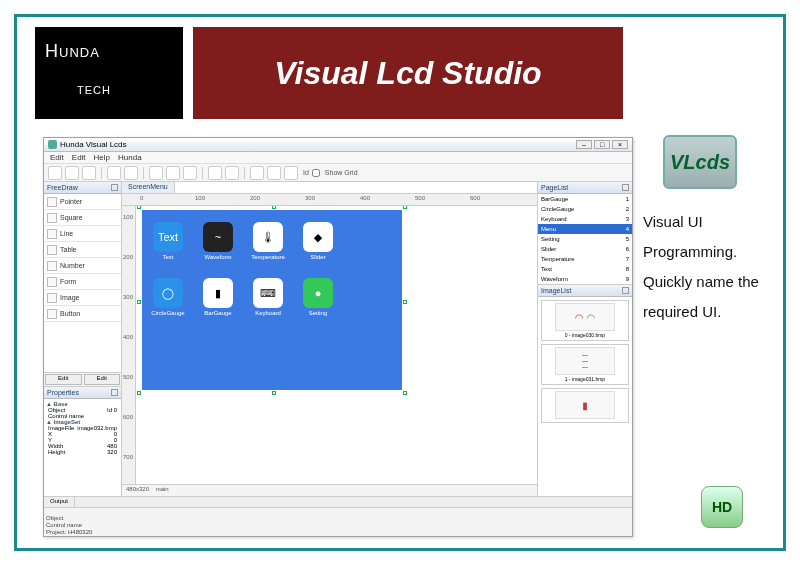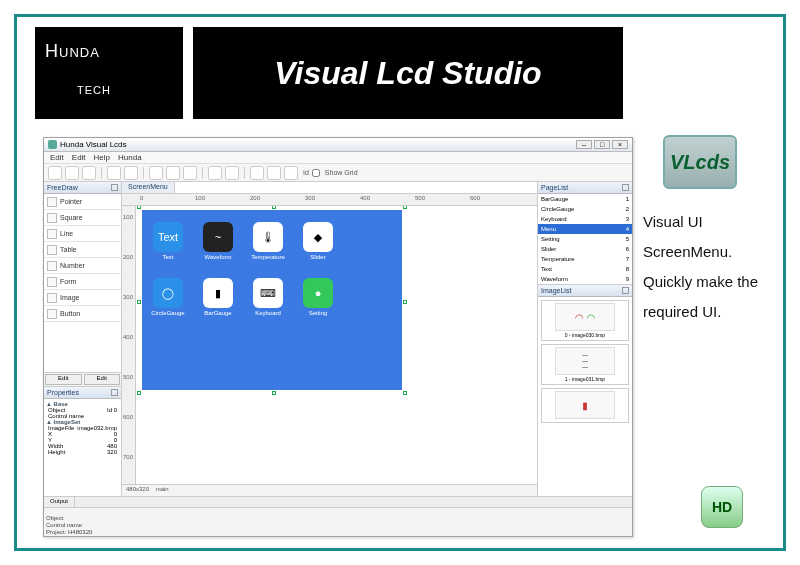--- a/index.html
+++ b/index.html
@@ -5,21 +5,21 @@
 * { margin:0; padding:0; box-sizing:border-box; font-family:Arial,sans-serif; }
 body { width:800px; height:565px; background:#fff; position:relative; }
 
 
 .frame { position:absolute; left:14px; top:14px; width:772px; height:537px; border:3px solid #1a8a8a; background:#fff; }
 
 .brand-box { position:absolute; left:18px; top:10px; width:148px; height:92px; background:#000; color:#fff; padding:14px 10px; font-size:16px; font-variant:small-caps; letter-spacing:1px; }
 .brand-box .l1{font-size:18px; margin-bottom:18px;}
 .brand-box .l2{font-size:16px;margin-left:32px;}
 
-.title-bar { position:absolute; left:176px; top:10px; width:430px; height:92px; background:#000000; color:#fff; display:flex; align-items:center; justify-content:center; font-size:32px; font-weight:bold; font-style:italic; }
+.title-bar { position:absolute; left:176px; top:10px; width:430px; height:92px; background:#7f1d1d; color:#fff; display:flex; align-items:center; justify-content:center; font-size:32px; font-weight:bold; font-style:italic; }
 
 .promo-logo { position:absolute; right:46px; top:118px; width:74px; height:54px; border:2px solid #7aa; border-radius:6px; background:linear-gradient(#c0d0d0,#9ab0b0); display:flex; align-items:center; justify-content:center; color:#0a6030; font-weight:bold; font-style:italic; font-size:20px; }
 
 .promo-text { position:absolute; right:20px; top:190px; width:120px; font-size:15px; line-height:2; color:#111; }
 
 .hd-badge { position:absolute; right:40px; bottom:20px; width:42px; height:42px; border-radius:8px; background:linear-gradient(#dfe,#8c8); display:flex; align-items:center; justify-content:center; color:#050; font-weight:bold; font-size:14px; border:1px solid #7a7; }
 
 
 .app { position:absolute; left:26px; top:120px; width:590px; height:400px; border:1px solid #a0a0a0; background:#f4f4f4; font-size:8px; box-shadow:1px 1px 3px rgba(0,0,0,.2); }
 .app-titlebar { height:14px; background:linear-gradient(#fff,#e0e8f0); border-bottom:1px solid #bbb; display:flex; align-items:center; padding:0 4px; }
@@ -88,21 +88,21 @@
 </head>
 <body>
 
 <div class="frame">
   <div class="brand-box">
     <div class="l1">Hunda</div>
     <div class="l2">tech</div>
   </div>
   <div class="title-bar">Visual Lcd Studio</div>
   <div class="promo-logo">VLcds</div>
-  <div class="promo-text">Visual UI ScreenMenu. Quickly make the required UI.</div>
+  <div class="promo-text">Visual UI Programming. Quickly name the required UI.</div>
   <div class="hd-badge">HD</div>
 
   <div class="app">
     <div class="app-titlebar">
       <div class="ticon"></div>
       <span>Hunda Visual Lcds</span>
       <div class="caps">
         <span>–</span>
         <span>□</span>
         <span>×</span>

